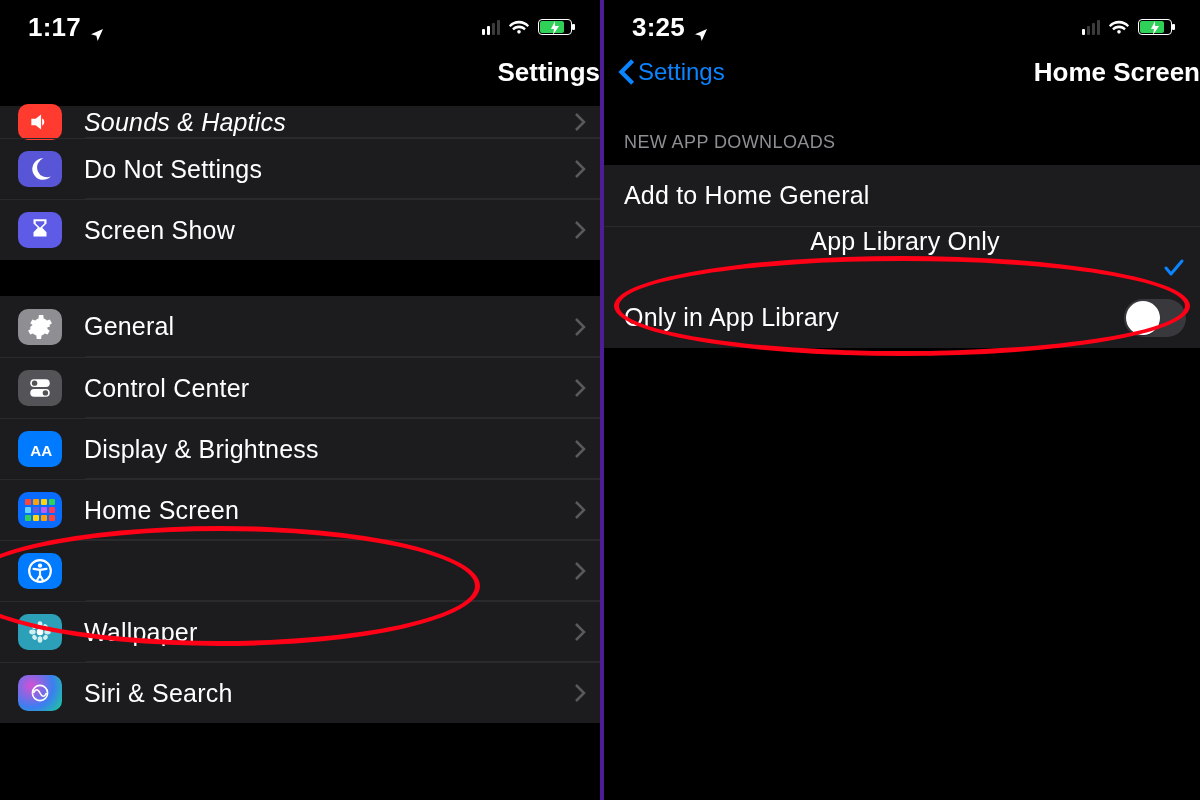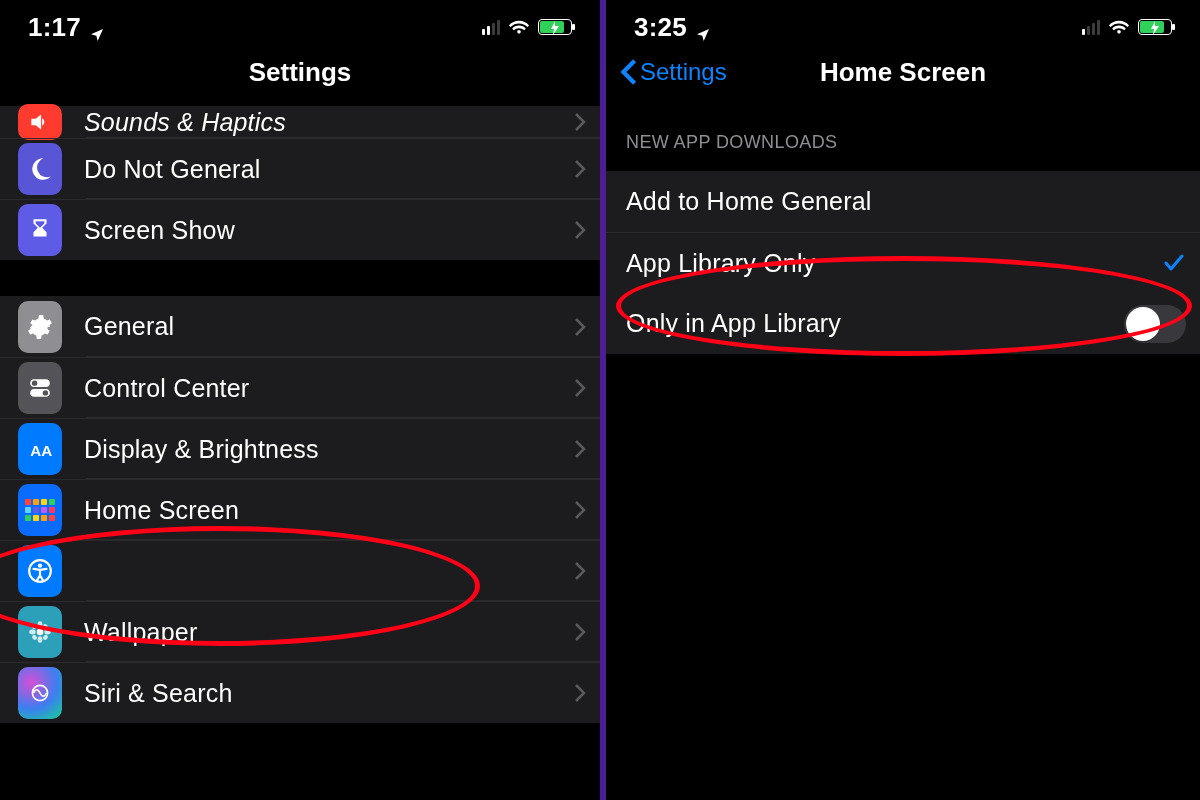--- a/index.html
+++ b/index.html
@@ -1,49 +1,49 @@
 <!DOCTYPE html>
 <html><head>
 <meta charset="utf-8">
 <style>
   * { box-sizing: border-box; margin:0; padding:0; }
   html,body { width:1200px; height:800px; background:#fff; font-family:-apple-system, "Helvetica Neue", Arial, sans-serif; }
   .stage { display:flex; width:1200px; height:800px; }
   .phone { position:relative; width:600px; height:800px; background:#000; color:#fff; overflow:hidden; }
-  .phone + .phone { border-left:6px solid #4c1d95; }
+  .phone + .phone { border-left:4px solid #4c1d95; }
 
   
   .status-bar { position:relative; height:44px; display:flex; align-items:center; justify-content:space-between; padding:10px 28px 0 28px; }
   .status-left { display:flex; align-items:center; gap:8px; font-weight:600; font-size:26px; letter-spacing:0.2px; }
   .status-right { display:flex; align-items:center; gap:8px; }
   .loc-arrow { width:16px; height:16px; display:inline-block; }
   .cell { display:flex; align-items:flex-end; gap:2px; }
   .cell i { display:block; width:3px; background:#3c3c3c; border-radius:1px; }
   .cell i.on { background:#fff; }
   .cell i:nth-child(1){height:6px}
   .cell i:nth-child(2){height:9px}
   .cell i:nth-child(3){height:12px}
   .cell i:nth-child(4){height:15px}
   .wifi { width:22px; height:16px; }
   .battery { position:relative; width:34px; height:16px; border:1.5px solid #fff; border-radius:4px; }
   .battery::after { content:''; position:absolute; right:-4px; top:4px; width:3px; height:6px; background:#fff; border-radius:1px; }
   .battery .fill { position:absolute; left:1px; top:1px; bottom:1px; width:75%; background:#30d158; border-radius:2px; }
   .battery .bolt { position:absolute; left:11px; top:1px; width:10px; height:12px; }
 
   
-  .navbar { position:relative; height:56px; display:flex; align-items:center; justify-content:center; }
+  .navbar { position:relative; height:56px; display:flex; align-items:center; justify-content:flex-end; }
   .navbar .title { font-size:26px; font-weight:600; }
   .navbar .back { position:absolute; left:14px; display:flex; align-items:center; color:#0b84ff; font-size:24px; }
   .navbar .back svg { width:18px; height:28px; margin-right:2px; }
-  .section-header { color:#8e8e93; font-size:18px; letter-spacing:0.4px; padding:24px 20px 18px 20px; text-transform:uppercase; }
+  .section-header { color:#8e8e93; font-size:18px; letter-spacing:0.4px; padding:24px 20px 12px 20px; text-transform:uppercase; }
   .group { background:#1c1c1e; }
   .cell-row { position:relative; display:flex; align-items:center; height:61px; padding:0 14px 0 18px; }
   .cell-row + .cell-row { border-top:1px solid #2a2a2c; margin-left:0; }
   .cell-row .sep { position:absolute; left:86px; right:0; bottom:0; height:1px; background:#2a2a2c; }
-  .cell-icon { width:44px; height:52px; border-radius:10px; margin-right:22px; flex:0 0 auto; display:flex; align-items:center; justify-content:center; }
+  .cell-icon { width:44px; height:36px; border-radius:10px; margin-right:22px; flex:0 0 auto; display:flex; align-items:center; justify-content:center; }
   .cell-label { font-size:25px; font-weight:400; letter-spacing:0.2px; }
   .chev { margin-left:auto; color:#5a5a5e; }
   .chev svg { width:12px; height:20px; display:block; }
   .checkmark { margin-left:auto; color:#0b84ff; }
   .checkmark svg { width:24px; height:24px; display:block; }
   .gap { height:36px; background:#000; }
 
   
   .toggle { margin-left:auto; width:62px; height:38px; background:#39393d; border-radius:19px; position:relative; }
   .toggle .knob { position:absolute; left:2px; top:2px; width:34px; height:34px; background:#fff; border-radius:50%; box-shadow:0 1px 1px rgba(0,0,0,0.3); }
@@ -68,21 +68,21 @@
 
   
   .left-list { margin-top:6px; }
   .left-list .group.first { }
   .left-list .cell-row.cut { height:32px;font-style:italic; }
   .left-list .cell-row.cut .cell-icon { height:36px; }
 
   
   .right-list { margin-top:8px; }
   .right-list .cell-row { padding-left:20px; }
-  .right-list .cell-row + .cell-row { border-top:1px solid #2a2a2c; }
+  .right-list .cell-row + .cell-row { border-top:1px solid #2a2a2c;flex-direction:column; }
 
   
   .hs-grid { display:grid; grid-template-columns:repeat(4,6px); grid-auto-rows:6px; gap:2px; padding:4px; }
   .hs-grid i { width:6px; height:6px; border-radius:1px; }
 
 </style>
 </head>
 <body>
 
 <div class="stage">
@@ -141,21 +141,21 @@
             </span>
           <span class="sep"></span>
         </div>
 
         <div class="cell-row">
           <span class="cell-icon bg-purple">
             <svg viewBox="0 0 24 24" fill="#fff">
                 <path d="M15 2a10 10 0 1 0 7 17 8 8 0 0 1-7-17z"></path>
               </svg>
           </span>
-          <span class="cell-label">Do Not General</span>
+          <span class="cell-label">Do Not Settings</span>
           <span class="chev">
               <svg viewBox="0 0 12 20" fill="none" stroke="#5a5a5e" stroke-width="2.5">
                 <path d="M2 2l8 8-8 8"></path>
               </svg>
             </span>
           <span class="sep"></span>
         </div>
 
         <div class="cell-row">
           <span class="cell-icon bg-indigo">

